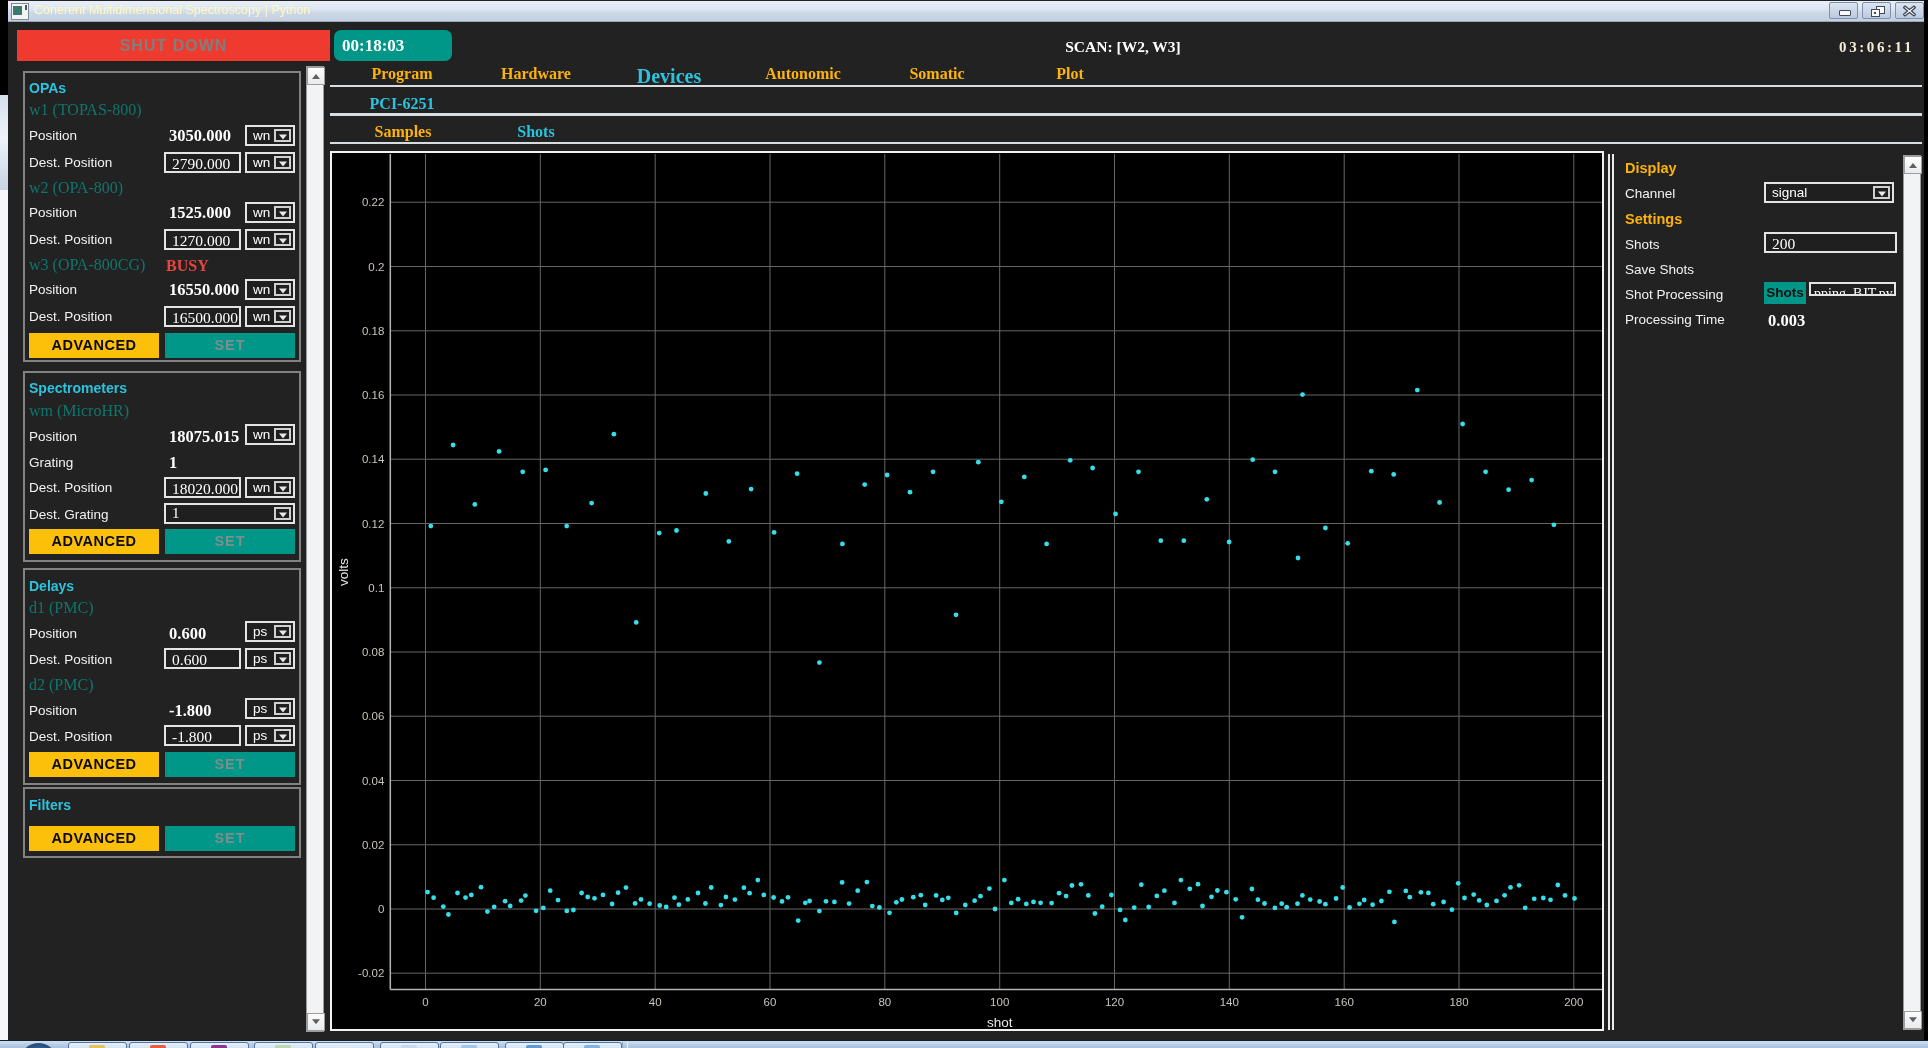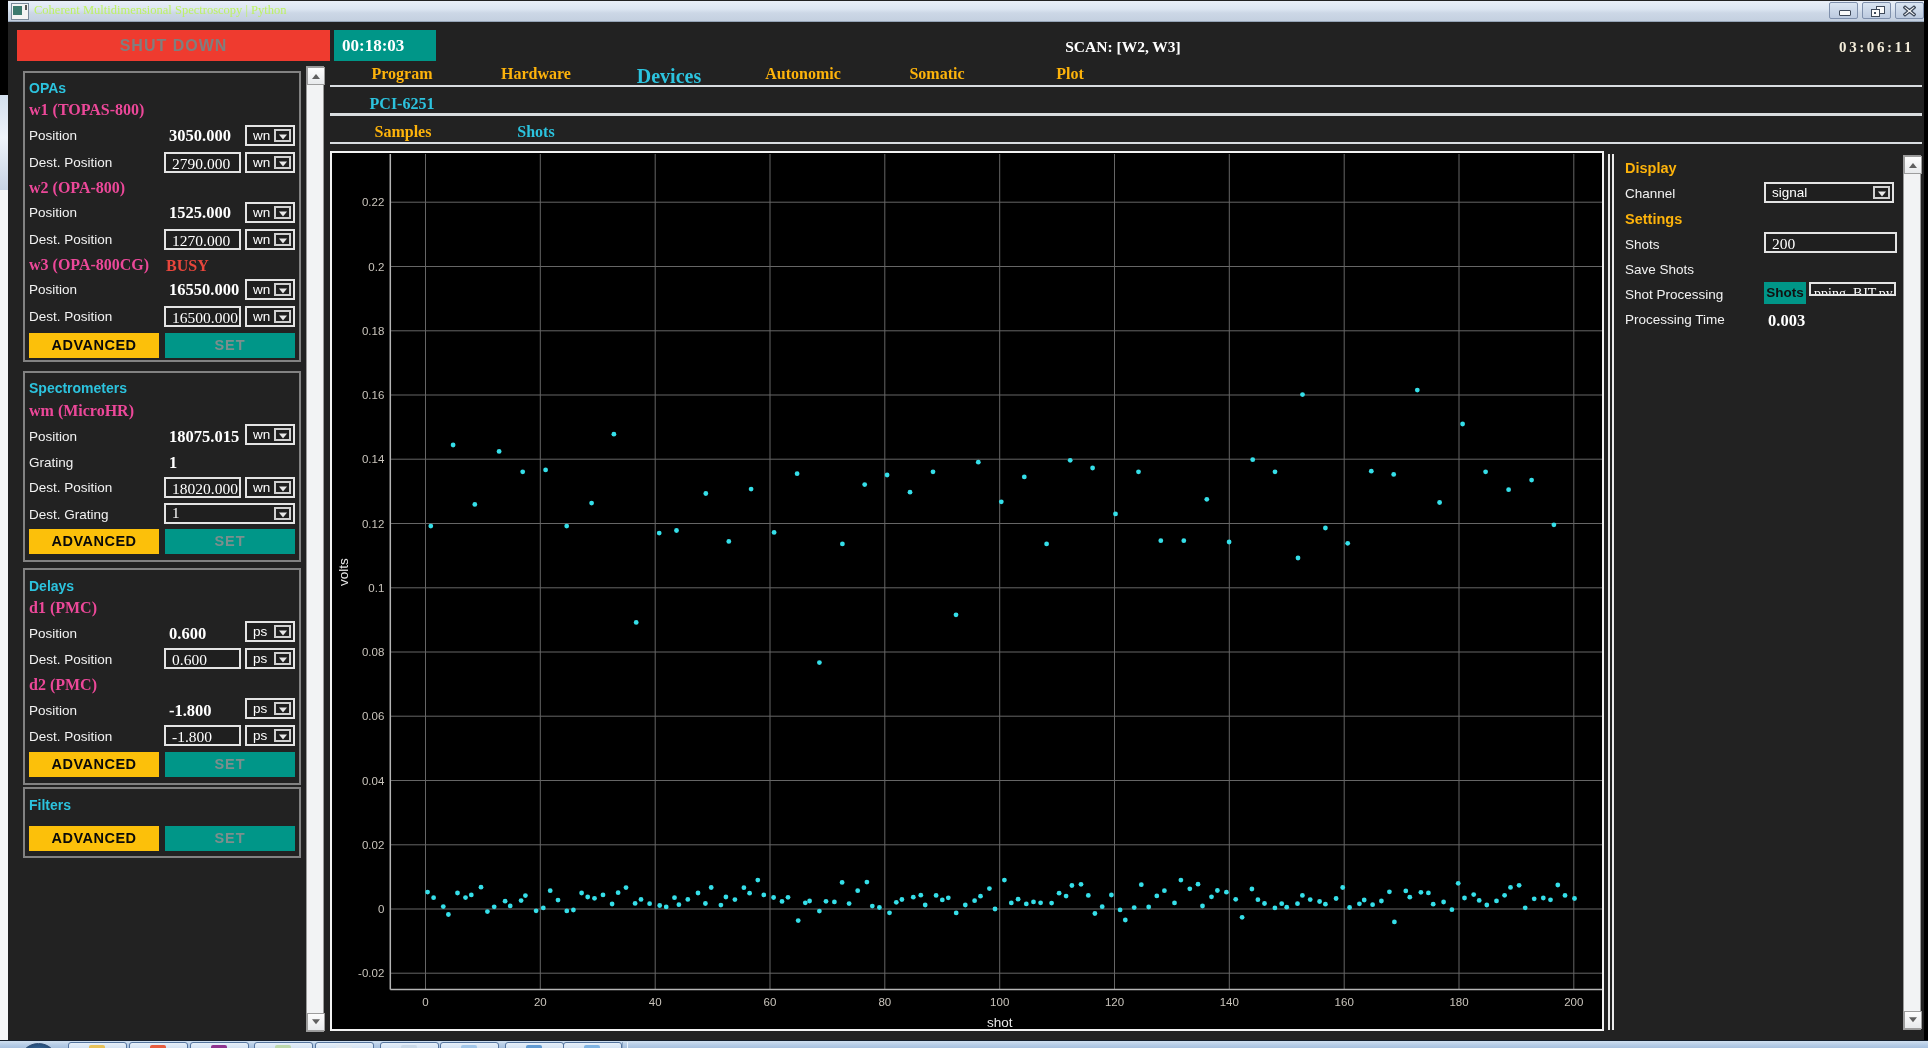--- a/index.html
+++ b/index.html
@@ -1,20 +1,20 @@
 <!DOCTYPE html>
 <html><head><meta charset="utf-8"><style>
 * { margin:0; padding:0; box-sizing:content-box; }
 html,body { width:1928px; height:1048px; overflow:hidden; background:#000; }
 #scr { position:relative; width:1928px; height:1048px; background:#000;
   font-family:"Liberation Sans",sans-serif; }
 .lab { position:absolute; font-family:"Liberation Sans",sans-serif; font-size:13.5px; color:#f2f2f2; white-space:nowrap; }
 .h1 { position:absolute; font-family:"Liberation Sans",sans-serif; font-weight:bold; font-size:14px; color:#2cc3de; white-space:nowrap; }
 .h1o { position:absolute; font-family:"Liberation Sans",sans-serif; font-weight:bold; font-size:14.5px; color:#fdb30b; white-space:nowrap; }
-.h2 { position:absolute; font-family:"Liberation Serif",serif; font-weight:bold; font-size:16px; color:#ec4899; white-space:nowrap; }
+.h2 { position:absolute; font-family:"Liberation Serif",serif; font-weight:normal; font-size:16px; color:#0f766e; white-space:nowrap; }
 .busy { position:absolute; font-family:"Liberation Serif",serif; font-weight:bold; font-size:16px; color:#e8463c; }
 .val { position:absolute; font-family:"Liberation Serif",serif; font-weight:bold; font-size:16.5px; color:#fff; white-space:nowrap; }
 .inp { position:absolute; border:2px solid #e4e4e4; background:#1f1f1f; color:#fff;
   font-family:"Liberation Serif",serif; font-size:15.5px; line-height:20px; padding-left:6px; box-sizing:border-box; overflow:hidden; white-space:nowrap; }
 .dd { position:absolute; border:2px solid #e4e4e4; background:#1f1f1f; box-sizing:border-box; }
 .ddt { position:absolute; left:6px; top:0; bottom:0; color:#fff; font-family:"Liberation Sans",sans-serif; font-size:13.5px; line-height:17px; }
 .dda { position:absolute; right:2px; top:2px; bottom:2px; width:13px; border:2px solid #d0d0d0; }
 .tri { position:absolute; left:50%; top:50%; transform:translate(-50%,-32%); width:0; height:0;
   border-left:4.5px solid transparent; border-right:4.5px solid transparent; border-top:5.5px solid #e8e8e8; }
 .badv { position:absolute; width:130px; height:25px; background:#fcc00a; color:#0a0a0a;
@@ -32,38 +32,38 @@
 <div style="position:absolute;left:0;top:95px;width:11px;height:95px;background:linear-gradient(180deg,#d4e0ee,#eef3f9 45%,#c8d4e4);"></div>
 <div style="position:absolute;left:0;top:190px;width:11px;height:850px;background:#f6f7f8;"></div>
 
 <div style="position:absolute;left:8px;top:0;width:1916px;height:1040px;background:#222222;"></div>
 
 <div style="position:absolute;left:8px;top:1px;width:1916px;height:20px;background:linear-gradient(180deg,#e9eff8 0%,#dde6f2 40%,#ccd7e6 60%,#c4d0e0 100%);border-bottom:1px solid #96a5b8;"></div>
 <div style="position:absolute;left:11px;top:3px;width:16px;height:15px;background:#f4f4f4;border:1px solid #7a8a9a;">
       <div style="position:absolute;left:1px;top:2px;width:9px;height:9px;background:#3d7a6e;"></div>
       <div style="position:absolute;right:1px;top:1px;width:2px;height:5px;background:#555;"></div>
     </div>
-<div style="position:absolute;left:34px;top:3px;font-family:Liberation Serif, serif;font-size:12.5px;color:#bef264;">Coherent Multidimensional Spectroscopy | Python</div>
+<div style="position:absolute;left:34px;top:3px;font-family:Liberation Sans, sans-serif;font-size:12.5px;color:#fef9c3;">Coherent Multidimensional Spectroscopy | Python</div>
 
 <div style="position:absolute;left:1829px;top:2px;width:29px;height:17px;background:linear-gradient(180deg,#dae5f2,#bccadf);border:1px solid #7f90ac;border-radius:2px;box-sizing:border-box;">
       <div style="position:absolute;left:9px;top:7px;width:10px;height:4px;background:#fafafa;border:1.5px solid #3f4a5a;border-radius:1px;"></div>
     </div>
 <div style="position:absolute;left:1862px;top:2px;width:29px;height:17px;background:linear-gradient(180deg,#dae5f2,#bccadf);border:1px solid #7f90ac;border-radius:2px;box-sizing:border-box;">
       <div style="position:absolute;left:13px;top:3px;width:7px;height:6px;background:#fafafa;border:1.5px solid #3f4a5a;"></div>
       <div style="position:absolute;left:8px;top:6px;width:7px;height:6px;background:#fafafa;border:1.5px solid #3f4a5a;"></div>
       <div style="position:absolute;left:10.5px;top:8.5px;width:2px;height:2px;background:#3f4a5a;"></div>
     </div>
 <div style="position:absolute;left:1895px;top:2px;width:29px;height:17px;background:linear-gradient(180deg,#dae5f2,#bccadf);border:1px solid #7f90ac;border-radius:2px;box-sizing:border-box;">
       <svg width="13" height="12" style="position:absolute;left:7px;top:2px;" viewBox="0 0 13 12">
         <path d="M2 1 L6.5 4.5 L11 1 L12.5 2.5 L8.5 6 L12.5 9.5 L11 11 L6.5 7.5 L2 11 L0.5 9.5 L4.5 6 L0.5 2.5 Z" fill="#fafafa" stroke="#3f4a5a" stroke-width="1.3"></path>
       </svg>
     </div>
 
 <div style="position:absolute;left:17px;top:30px;width:313px;height:31px;background:#ef3b2f;color:#7f7f7f;font-family:'Liberation Sans',sans-serif;font-weight:bold;font-size:16px;text-align:center;line-height:31px;letter-spacing:1px;">SHUT DOWN</div>
-<div style="position:absolute;left:334px;top:30px;width:102px;height:31px;background:#009688;color:#fff;font-family:'Liberation Serif',serif;font-weight:bold;font-size:17px;line-height:31px;padding-left:8px;box-sizing:border-box;">00:18:03</div>
+<div style="position:absolute;left:334px;top:30px;width:118px;height:31px;background:#009688;color:#fff;font-family:'Liberation Serif',serif;font-weight:bold;font-size:17px;line-height:31px;padding-left:8px;box-sizing:border-box;border-radius:7px;">00:18:03</div>
 <div style="position:absolute;left:1123px;top:38px;transform:translateX(-50%);color:#fff;font-family:'Liberation Serif',serif;font-weight:bold;font-size:15.5px;white-space:nowrap;">SCAN: [W2, W3]</div>
 <div style="position:absolute;left:1914px;top:39px;transform:translateX(-100%);color:#f3ecd9;font-family:'Liberation Serif',serif;font-weight:bold;font-size:15px;letter-spacing:2.6px;">03:06:11</div>
 
 <div style="position:absolute;left:23px;top:71px;width:274px;height:287px;border:2px solid #828282;"></div>
 <div class="h1" style="left:29px;top:80px;">OPAs</div>
 <div class="h2" style="left:29px;top:101px;">w1 (TOPAS-800)</div>
 <div class="lab" style="left:29px;top:128px;">Position</div>
 <div class="val" style="left:169px;top:126px;">3050.000</div>
 <div class="dd" style="left:245px;top:125px;width:50px;height:21px;">
 <span class="ddt">wn</span>

